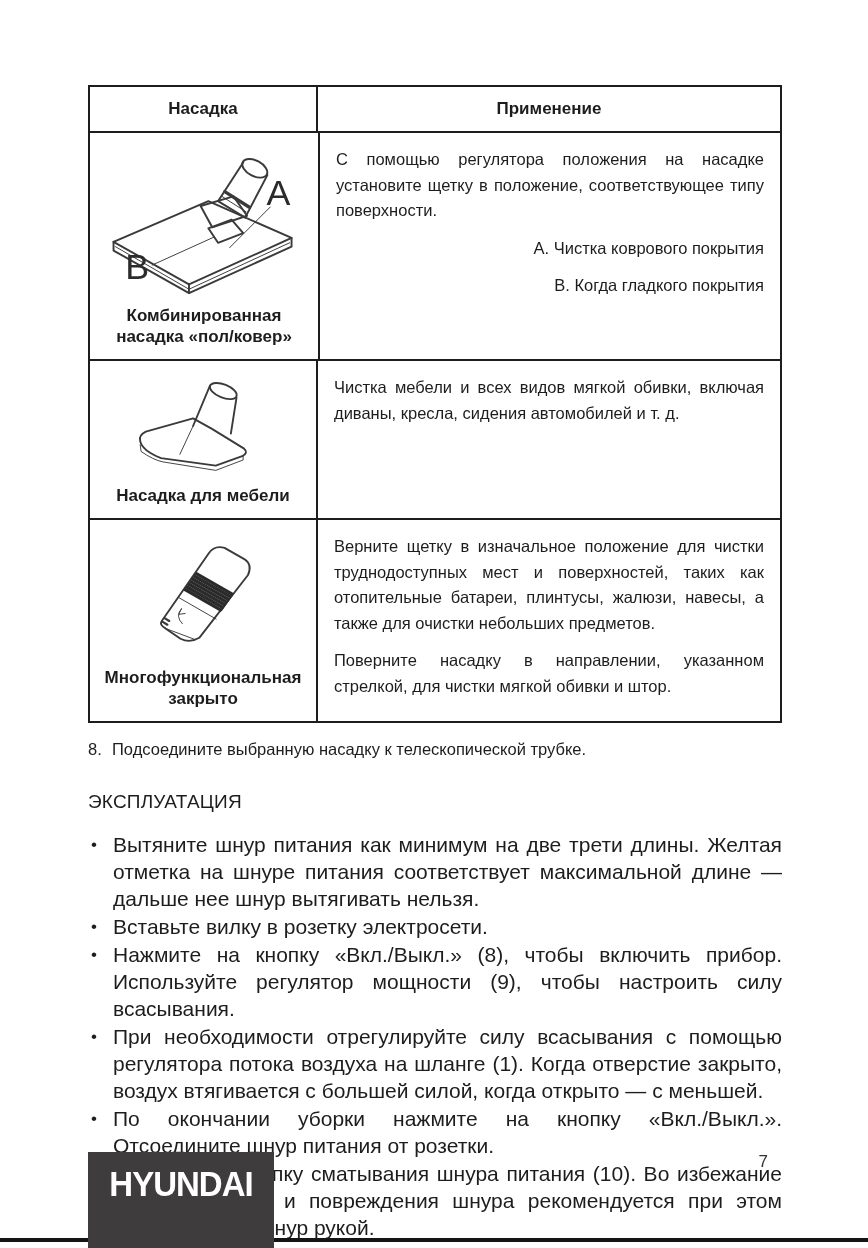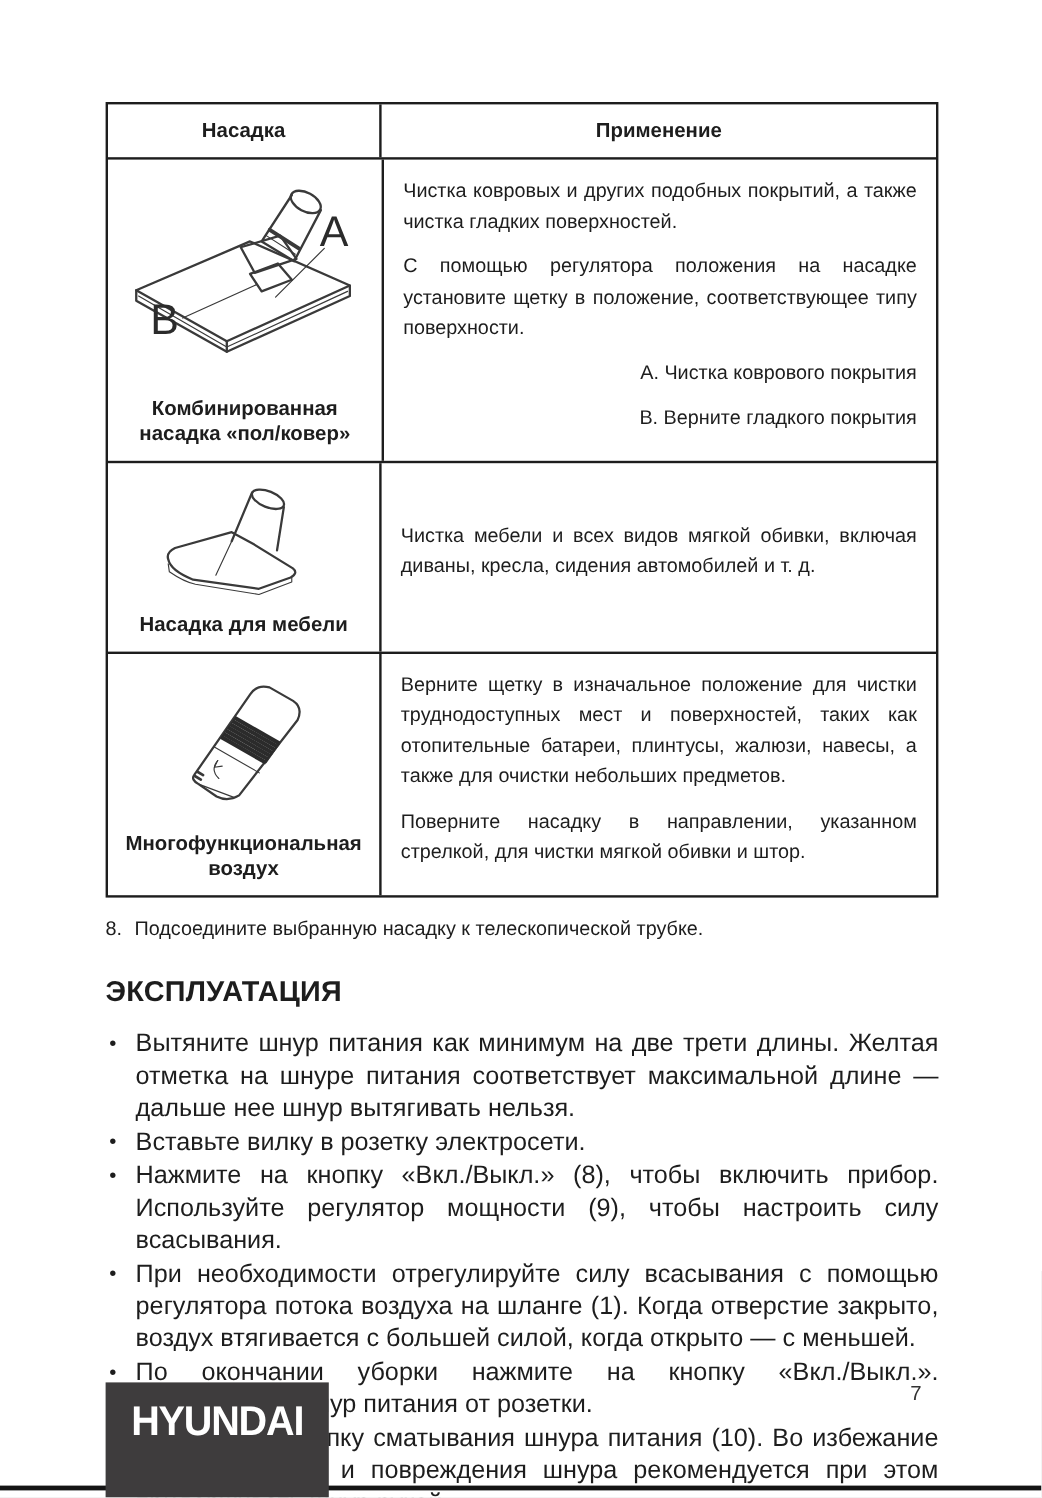--- a/index.html
+++ b/index.html
@@ -29,27 +29,27 @@
   .cr p { font-size:16.5px; line-height:25.5px; text-align:justify; margin-bottom:12px; }
   .cr p.nojust { text-align:right; }
   .caption {
     margin-top:auto; font-weight:bold; font-size:17px; line-height:21px;
     text-align:center;
   }
   .art { flex:0 0 auto; margin:2px 0 8px; }
   .row-h1 { min-height:218px; }
   .row-h2 { min-height:146px; }
   .row-h3 { min-height:182px; }
-  .vcenter { display:flex; flex-direction:column; justify-content:center; }
+  .vcenter { display:flex; flex-direction:column; }
 
   
   .step { display:flex; margin-top:13px; font-size:16.5px; line-height:26px; }
   .step .num { flex:0 0 24px; }
   .sec-title {
-    margin-top:24px; font-size:24px; line-height:32px; font-weight:bold;
+    margin-top:24px; font-size:19px; line-height:32px; font-weight:normal;
     letter-spacing:0.2px;
   }
   ul.bullets { list-style:none; margin-top:13px; }
   ul.bullets li {
     position:relative; padding-left:25px; font-size:21px; line-height:27px;
     text-align:justify; margin-bottom:1px;
   }
   ul.bullets li::before {
     content:"•"; position:absolute; left:3px; top:0; font-size:17px;
   }
@@ -106,24 +106,23 @@
               <path d="M112,84 L136,75 L148,89 L122,99 Z"></path>
               <path d="M176,62 L134,104" class="thin"></path>
               <path d="M54,122 L118,93" class="thin"></path>
             </g>
             <text class="ab" x="172" y="60">A</text>
             <text class="ab" x="26" y="136">B</text>
           </svg>
           <div class="caption">Комбинированная насадка «пол/ковер»</div>
         </div>
         <div class="cr">
-          <p>Чистка ковровых и других подобных покрытий, а также чистка гладких поверхностей.</p>
           <p>С помощью регулятора положения на насадке установите щетку в положение, соответствующее типу поверхности.</p>
           <p class="nojust">A. Чистка коврового покрытия</p>
-          <p class="nojust">B. Верните гладкого покрытия</p>
+          <p class="nojust">B. Когда гладкого покрытия</p>
         </div>
       </div>
 
       <div class="trow row-h2">
         <div class="cl">
           <svg class="art" viewBox="0 0 165 108" width="158" height="102">
             <g class="ln">
               <ellipse cx="104" cy="17" rx="15" ry="7" transform="rotate(22 104 17)"></ellipse>
               <path d="M90,11 L72,54"></path>
               <path d="M118,24 L112,62"></path>
@@ -155,21 +154,21 @@
             <g class="tooth">
               <line x1="60" y1="58" x2="100" y2="81"></line>
               <line x1="62" y1="55.2" x2="102" y2="78.2"></line>
               <line x1="64" y1="52.3" x2="104" y2="75.3"></line>
               <line x1="66" y1="49.5" x2="106" y2="72.5"></line>
               <line x1="68" y1="46.7" x2="108" y2="69.7"></line>
               <line x1="70" y1="43.8" x2="110" y2="66.8"></line>
               <line x1="72" y1="41" x2="112" y2="64"></line>
             </g>
           </svg>
-          <div class="caption">Многофункциональная воздух</div>
+          <div class="caption">Многофункциональная закрыто</div>
         </div>
         <div class="cr">
           <p>Верните щетку в изначальное положение для чистки труднодоступных мест и поверхностей, таких как отопительные батареи, плинтусы, жалюзи, навесы, а также для очистки небольших предметов.</p>
           <p>Поверните насадку в направлении, указанном стрелкой, для чистки мягкой обивки и штор.</p>
         </div>
       </div>
     </div>
 
     <div class="step">
       <span class="num">8.</span>

